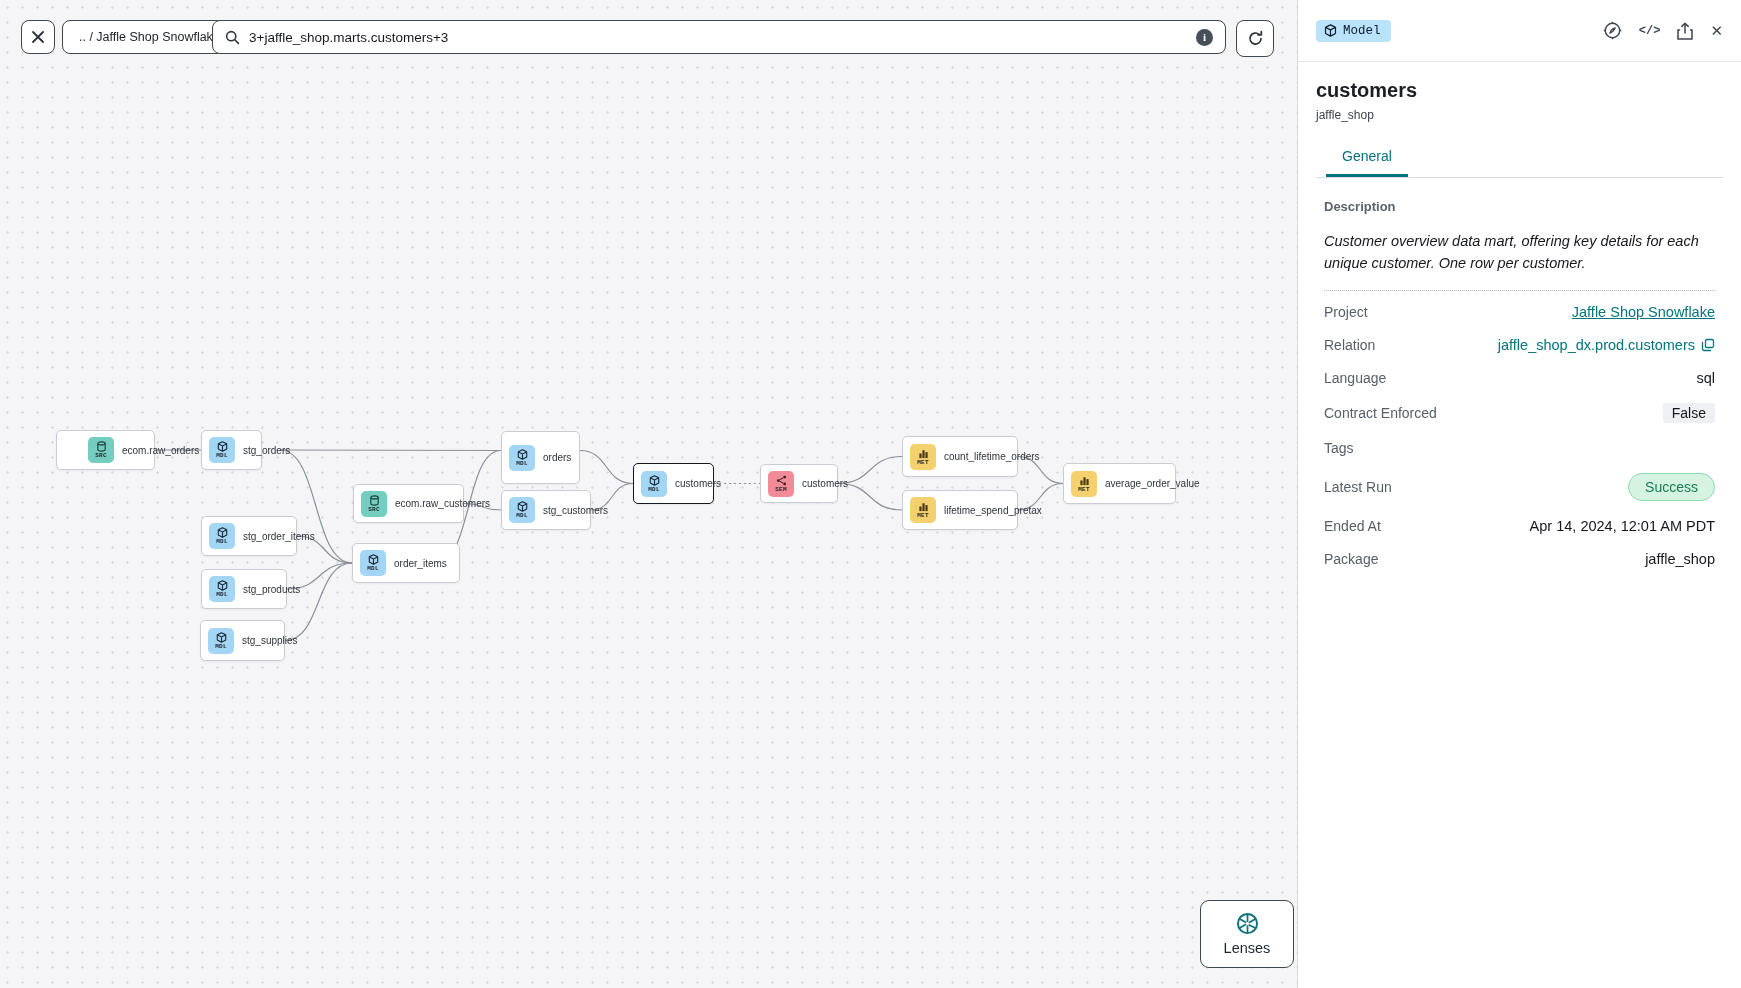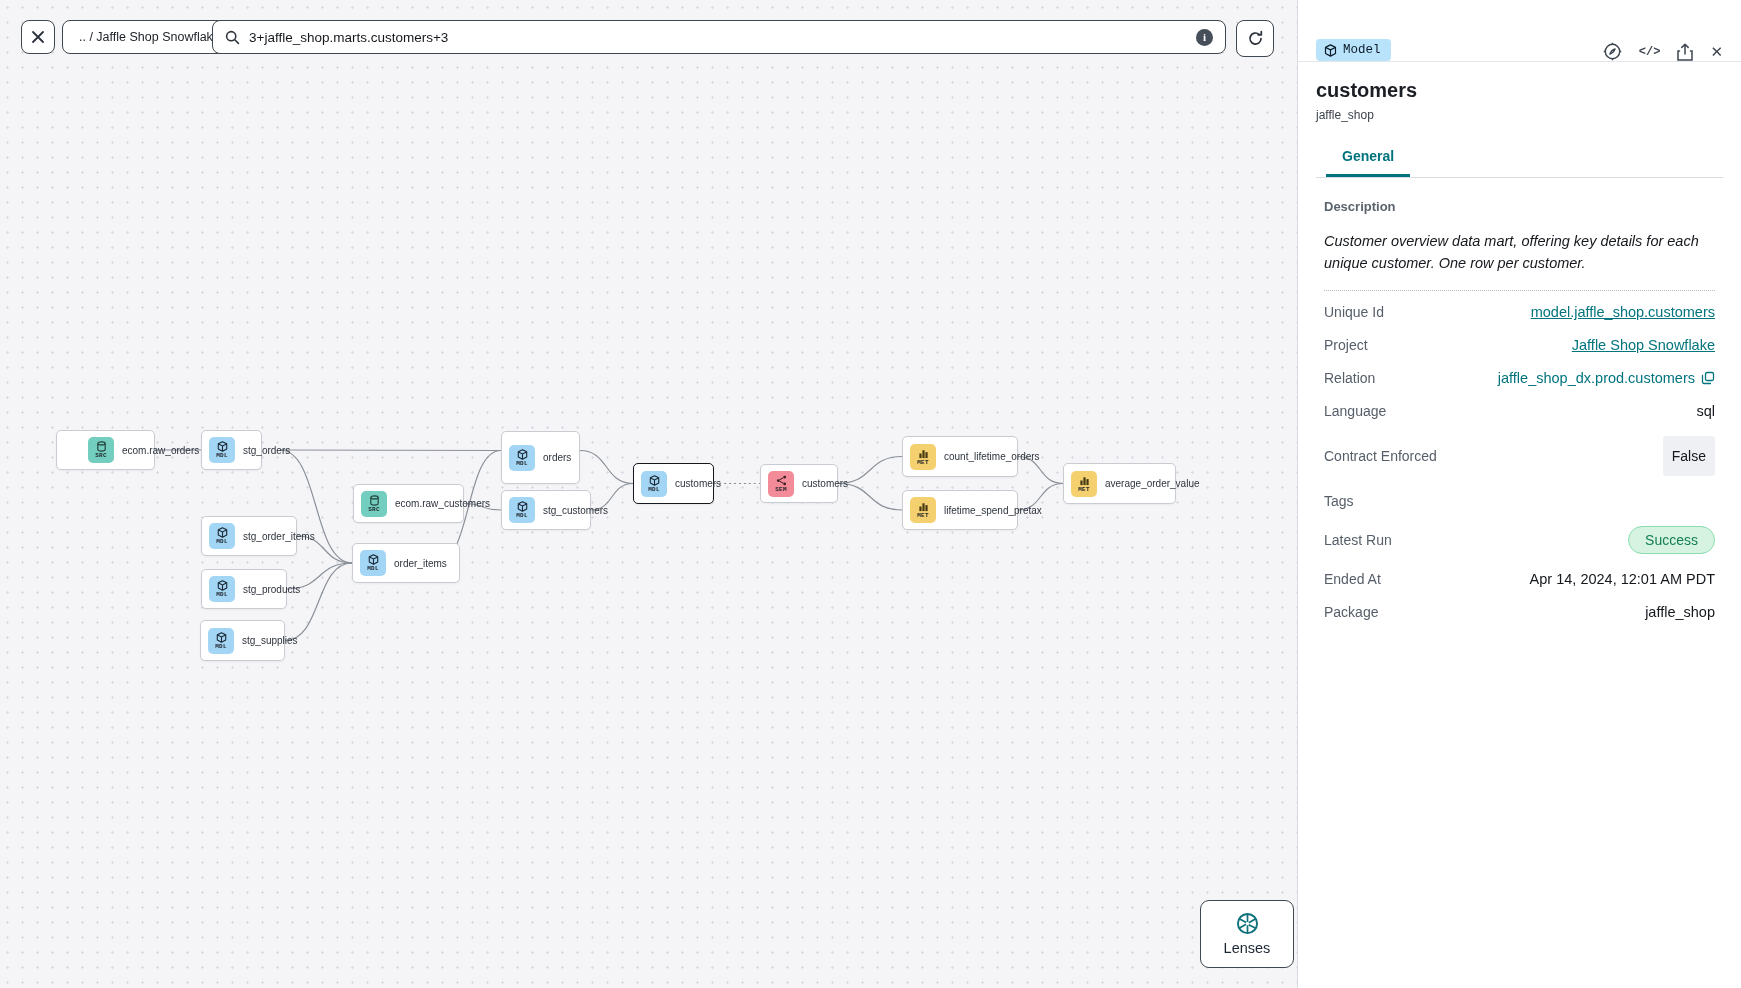--- a/index.html
+++ b/index.html
@@ -49,49 +49,49 @@
   .lenses { position:absolute; left:1200px; top:900px; width:94px; height:68px;
     background:#fff; border:1.5px solid #3f4751; border-radius:9px;
     display:flex; flex-direction:column; align-items:center; justify-content:center;
     gap:5px; cursor:pointer; }
   .lenses .lbl { font-size:14.5px; color:#1d2733; }
 
   
   .panel { position:absolute; left:1297px; top:0; width:444px; height:988px;
     background:#fff; border-left:1px solid #d7dade; }
   .p-head { height:62px; border-bottom:1px solid #e4e6ea; display:flex;
-    align-items:flex-end; padding:0 18px; }
+    align-items:center; padding:0 18px; }
   .badge { display:inline-flex; align-items:center; gap:6px; background:#b9e3fb;
     border-radius:4px; padding:4px 10px 4px 8px;
     font-family:"Liberation Mono", monospace; font-size:12.5px; color:#0c1b29; }
   .p-head-icons { margin-left:auto; display:flex; align-items:center; gap:17px; color:#3d4650; }
   .p-head-icons .hicon { cursor:pointer; display:flex; align-items:center; }
   .code-glyph { font-family:"Liberation Mono", monospace; font-size:12px; font-weight:700; }
   .x-glyph { font-size:15px; font-weight:400; }
 
   .p-title-block { padding:17px 18px 0 18px; }
   .p-title { font-size:20px; font-weight:700; color:#1b1f24; }
   .p-sub { font-size:12px; color:#3c434c; margin-top:6px; }
   .tabs { display:flex; margin-top:26px; border-bottom:1px solid #d8dbdf; padding-left:10px; }
-  .tab { font-size:14px; font-weight:700; color:#00737d; padding:0 16px 10px 16px;
+  .tab { font-size:14px; font-weight:400; color:#00737d; padding:0 16px 10px 16px;
     border-bottom:3px solid #00737d; cursor:pointer; }
 
   .p-body { padding:14px 26px 0 26px; }
   .sec-label { font-size:13px; font-weight:700; color:#5b636d; margin-top:7px; }
   .desc { font-size:14.5px; color:#15181d; line-height:1.55; margin-top:16px;font-style:italic; }
   .dotline { border-bottom:1px dotted #b8bdc5; margin:15px 0 5px 0; }
 
   .frow { display:flex; align-items:center; justify-content:space-between;
     padding:8.5px 0; font-size:14px; }
   .flabel { color:#565e69; flex:0 0 auto; padding-right:12px; }
   .fval { color:#15181d; font-size:14.5px; text-align:right; }
   .fval.link { color:#01747d; text-decoration:underline; cursor:pointer; }
   .fval.teal { color:#01747d; display:flex; align-items:center; gap:6px; }
   .copy-ic { cursor:pointer; display:inline-flex; }
-  .chip-gray { background:#eef0f3; border-radius:3px; padding:12px 9px; color:#15181d; font-size:14px; }
+  .chip-gray { background:#eef0f3; border-radius:3px; padding:2px 9px; color:#15181d; font-size:14px; }
   .chip-green { background:#d6f3e2; border:1px solid #8adcb0; border-radius:15px;
     padding:5px 16px; color:#147d52; font-size:14px; cursor:default; }
 </style>
 </head>
 <body>
 
 <div class="canvas">
   <svg class="edges" width="1297" height="988">
       <path d="M155,450 C180.3,450 175.7,450 201,450" class="edge"></path>
       <path d="M280,450 C401.55,450 379.45,450.5 501,450.5" class="edge"></path>
@@ -331,24 +331,20 @@
       <span class="tab">General</span>
     </div>
   </div>
 
   <div class="p-body">
     <div class="sec-label">Description</div>
     <div class="desc">Customer overview data mart, offering key details for each unique customer. One row per customer.</div>
     <div class="dotline"></div>
     <div id="fields">
         <div class="frow">
-          <span class="flabel">Unique Id</span>
-          <span class="fval link">model.jaffle_shop.customers</span>
-        </div>
-        <div class="frow">
           <span class="flabel">Project</span>
           <span class="fval link">Jaffle Shop Snowflake</span>
         </div>
         <div class="frow">
           <span class="flabel">Relation</span>
           <span class="fval teal">jaffle_shop_dx.prod.customers <span class="copy-ic">
               <svg width="14" height="14" viewBox="0 0 14 14">
                 <rect x="4.5" y="1.5" width="8" height="8" rx="1.5" fill="none" stroke="#01747d" stroke-width="1.3"></rect>
                 <path d="M9.5 12.5H3A1.5 1.5 0 0 1 1.5 11V4.5" fill="none" stroke="#01747d" stroke-width="1.3" stroke-linecap="round"></path>
               </svg>

